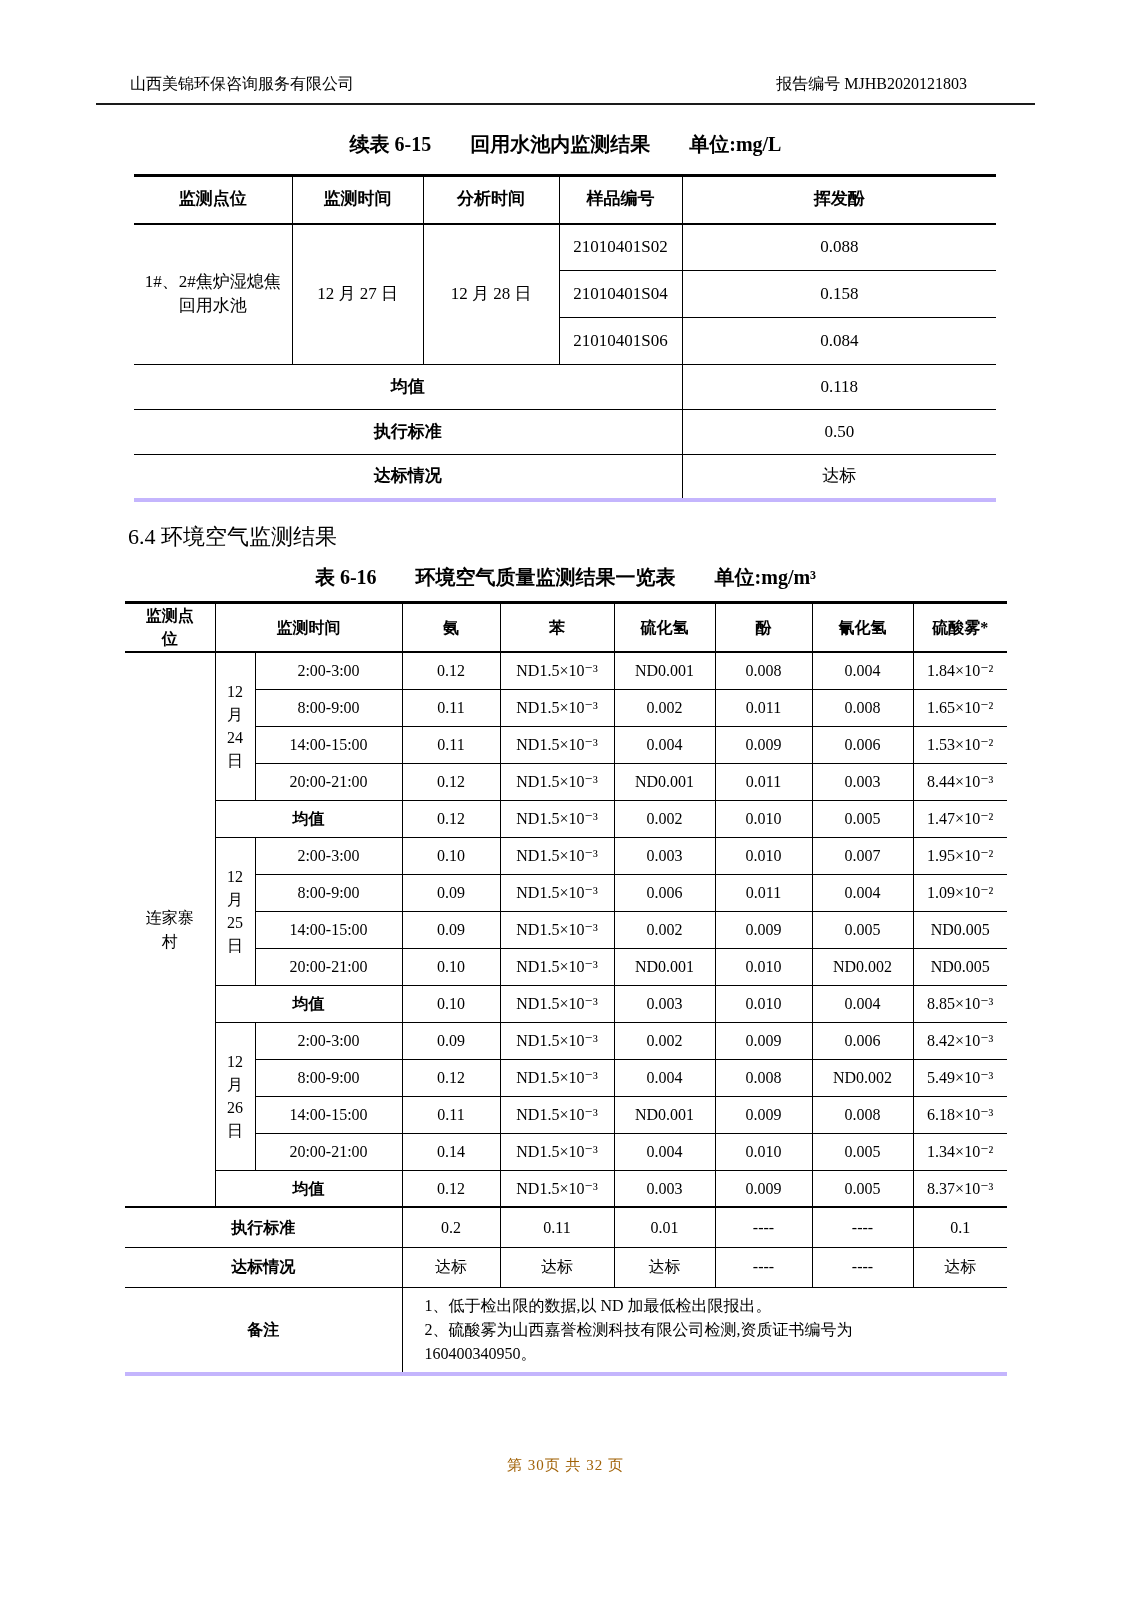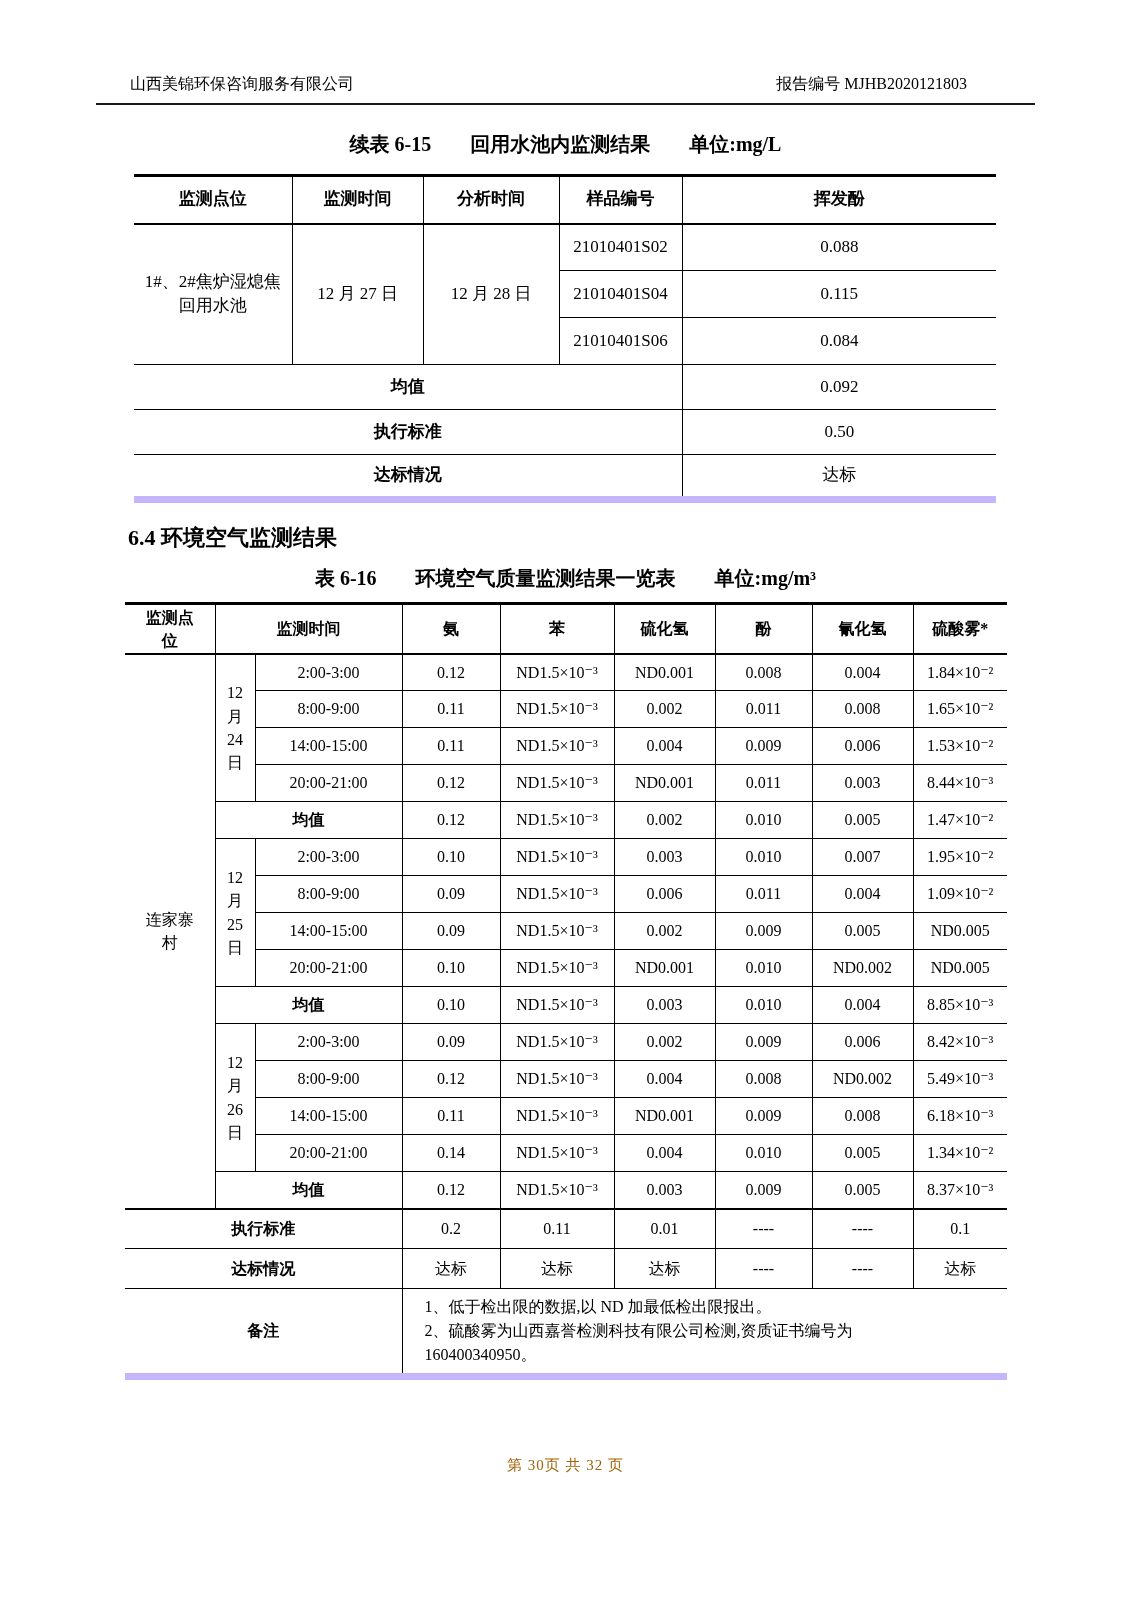--- a/index.html
+++ b/index.html
@@ -13,25 +13,25 @@
     display:flex;justify-content:space-between;align-items:flex-end;
     font-size:16px;
   }
   .pagehead .co{padding-left:34px;}
   .pagehead .rep{padding-right:68px;margin-left:16px;}
   
   .tbl-title{width:100%;text-align:center;font-weight:bold;font-size:20px;}
   .tbl-title .seg{margin:0 17px;}
   .title15{margin-top:26px;}
   .title16{margin-top:12px;margin-bottom:10px;text-align:center;}
-  .section-head{margin:20px 9px 12px 128px;font-weight:bold;font-size:22px;}
+  .section-head{margin:20px 9px 12px 128px;font-weight:normal;font-size:22px;}
   
   table.t{
     border-collapse:collapse;table-layout:fixed;text-align:center;
-    border-top:3px solid #000;border-bottom:7px solid #c4b5fd;
+    border-top:3px solid #000;border-bottom:4px solid #c4b5fd;
   }
   table.t td{border:1px solid #000;padding:0 2px;vertical-align:middle;line-height:1.45;}
   .no-l{border-left:none !important;}
   .no-r{border-right:none !important;}
   tr.hd td{font-weight:bold;border-bottom:2px solid #000;}
   td.lbl{font-weight:bold;}
   .pl{white-space:pre-line;}
   
   #t15{margin:16px 0 0 134px;width:862px;font-size:17px;}
   #t15 tr.hd{height:48px;}
@@ -83,29 +83,29 @@
   <tr class="d">
     <td rowspan="3" class="no-l pl">1#、2#焦炉湿熄焦
 回用水池</td>
     <td rowspan="3">12 月 27 日</td>
     <td rowspan="3">12 月 28 日</td>
     <td>21010401S02</td>
     <td class="no-r">0.088</td>
   </tr>
   <tr class="d">
     <td>21010401S04</td>
-    <td class="no-r">0.115</td>
+    <td class="no-r">0.158</td>
   </tr>
   <tr class="d">
     <td>21010401S06</td>
     <td class="no-r">0.084</td>
   </tr>
   <tr class="f">
     <td colspan="4" class="no-l lbl">均值</td>
-    <td class="no-r">0.092</td>
+    <td class="no-r">0.118</td>
   </tr>
   <tr class="f">
     <td colspan="4" class="no-l lbl">执行标准</td>
     <td class="no-r">0.50</td>
   </tr>
   <tr class="f">
     <td colspan="4" class="no-l lbl">达标情况</td>
     <td class="no-r">达标</td>
   </tr>
 </tbody>

